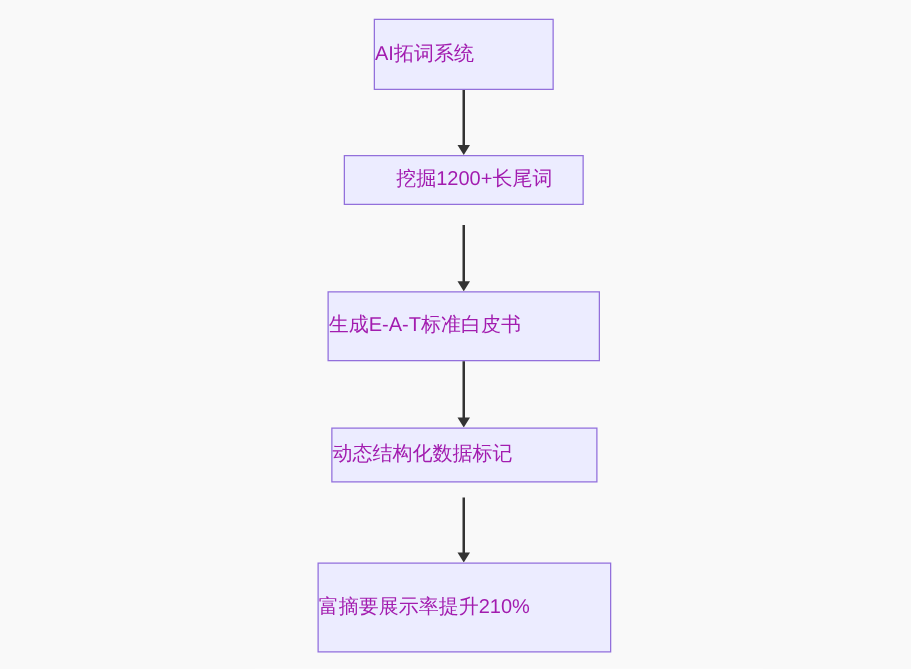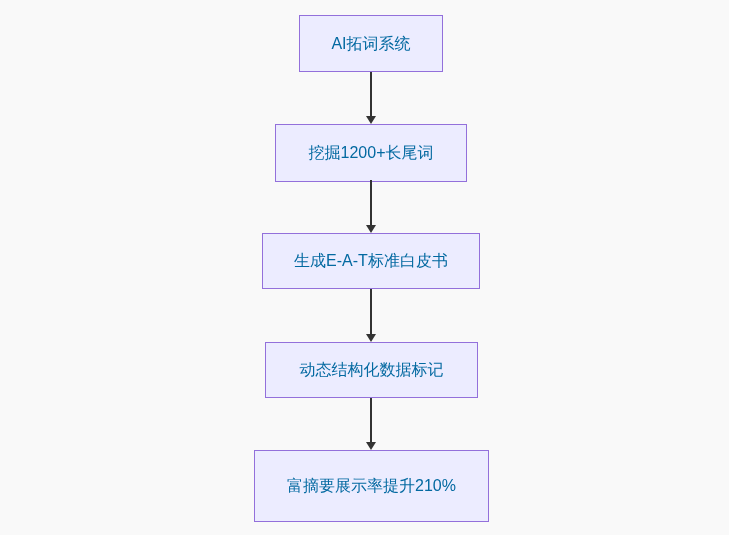--- a/index.html
+++ b/index.html
@@ -12,33 +12,33 @@
     height: 535px;
     background: #f9f9f9;
     font-family: "Liberation Sans", "DejaVu Sans", sans-serif;
     overflow: hidden;
   }
   .node {
     position: absolute;
     box-sizing: border-box;
     background: #ECECFF;
     border: 1.5px solid #9370DB;
-    color: #0369a1;
+    color: #a21caf;
     font-size: 16px;
     line-height: 1.2;
     display: flex;
     align-items: center;
-    justify-content: center;
+    justify-content: flex-start;
     text-align: center;
     white-space: nowrap;
   }
   .node-1 { left: 299px; top: 15px;  width: 144px; height: 57px; }
-  .node-2 { left: 275px; top: 124px; width: 192px; height: 58px; }
+  .node-2 { left: 275px; top: 124px; width: 192px; height: 40px; padding-left: 41px; }
   .node-3 { left: 262px; top: 233px; width: 218px; height: 56px; }
-  .node-4 { left: 265px; top: 342px; width: 213px; height: 56px; }
+  .node-4 { left: 265px; top: 342px; width: 213px; height: 44px; }
   .node-5 { left: 254px; top: 450px; width: 235px; height: 72px; }
 
   .edge {
     position: absolute;
     left: 366px;
     width: 10px;
   }
   .edge-1 { top: 72px;  height: 52px; }
   .edge-2 { top: 180px; height: 53px; }
   .edge-3 { top: 289px; height: 53px; }

